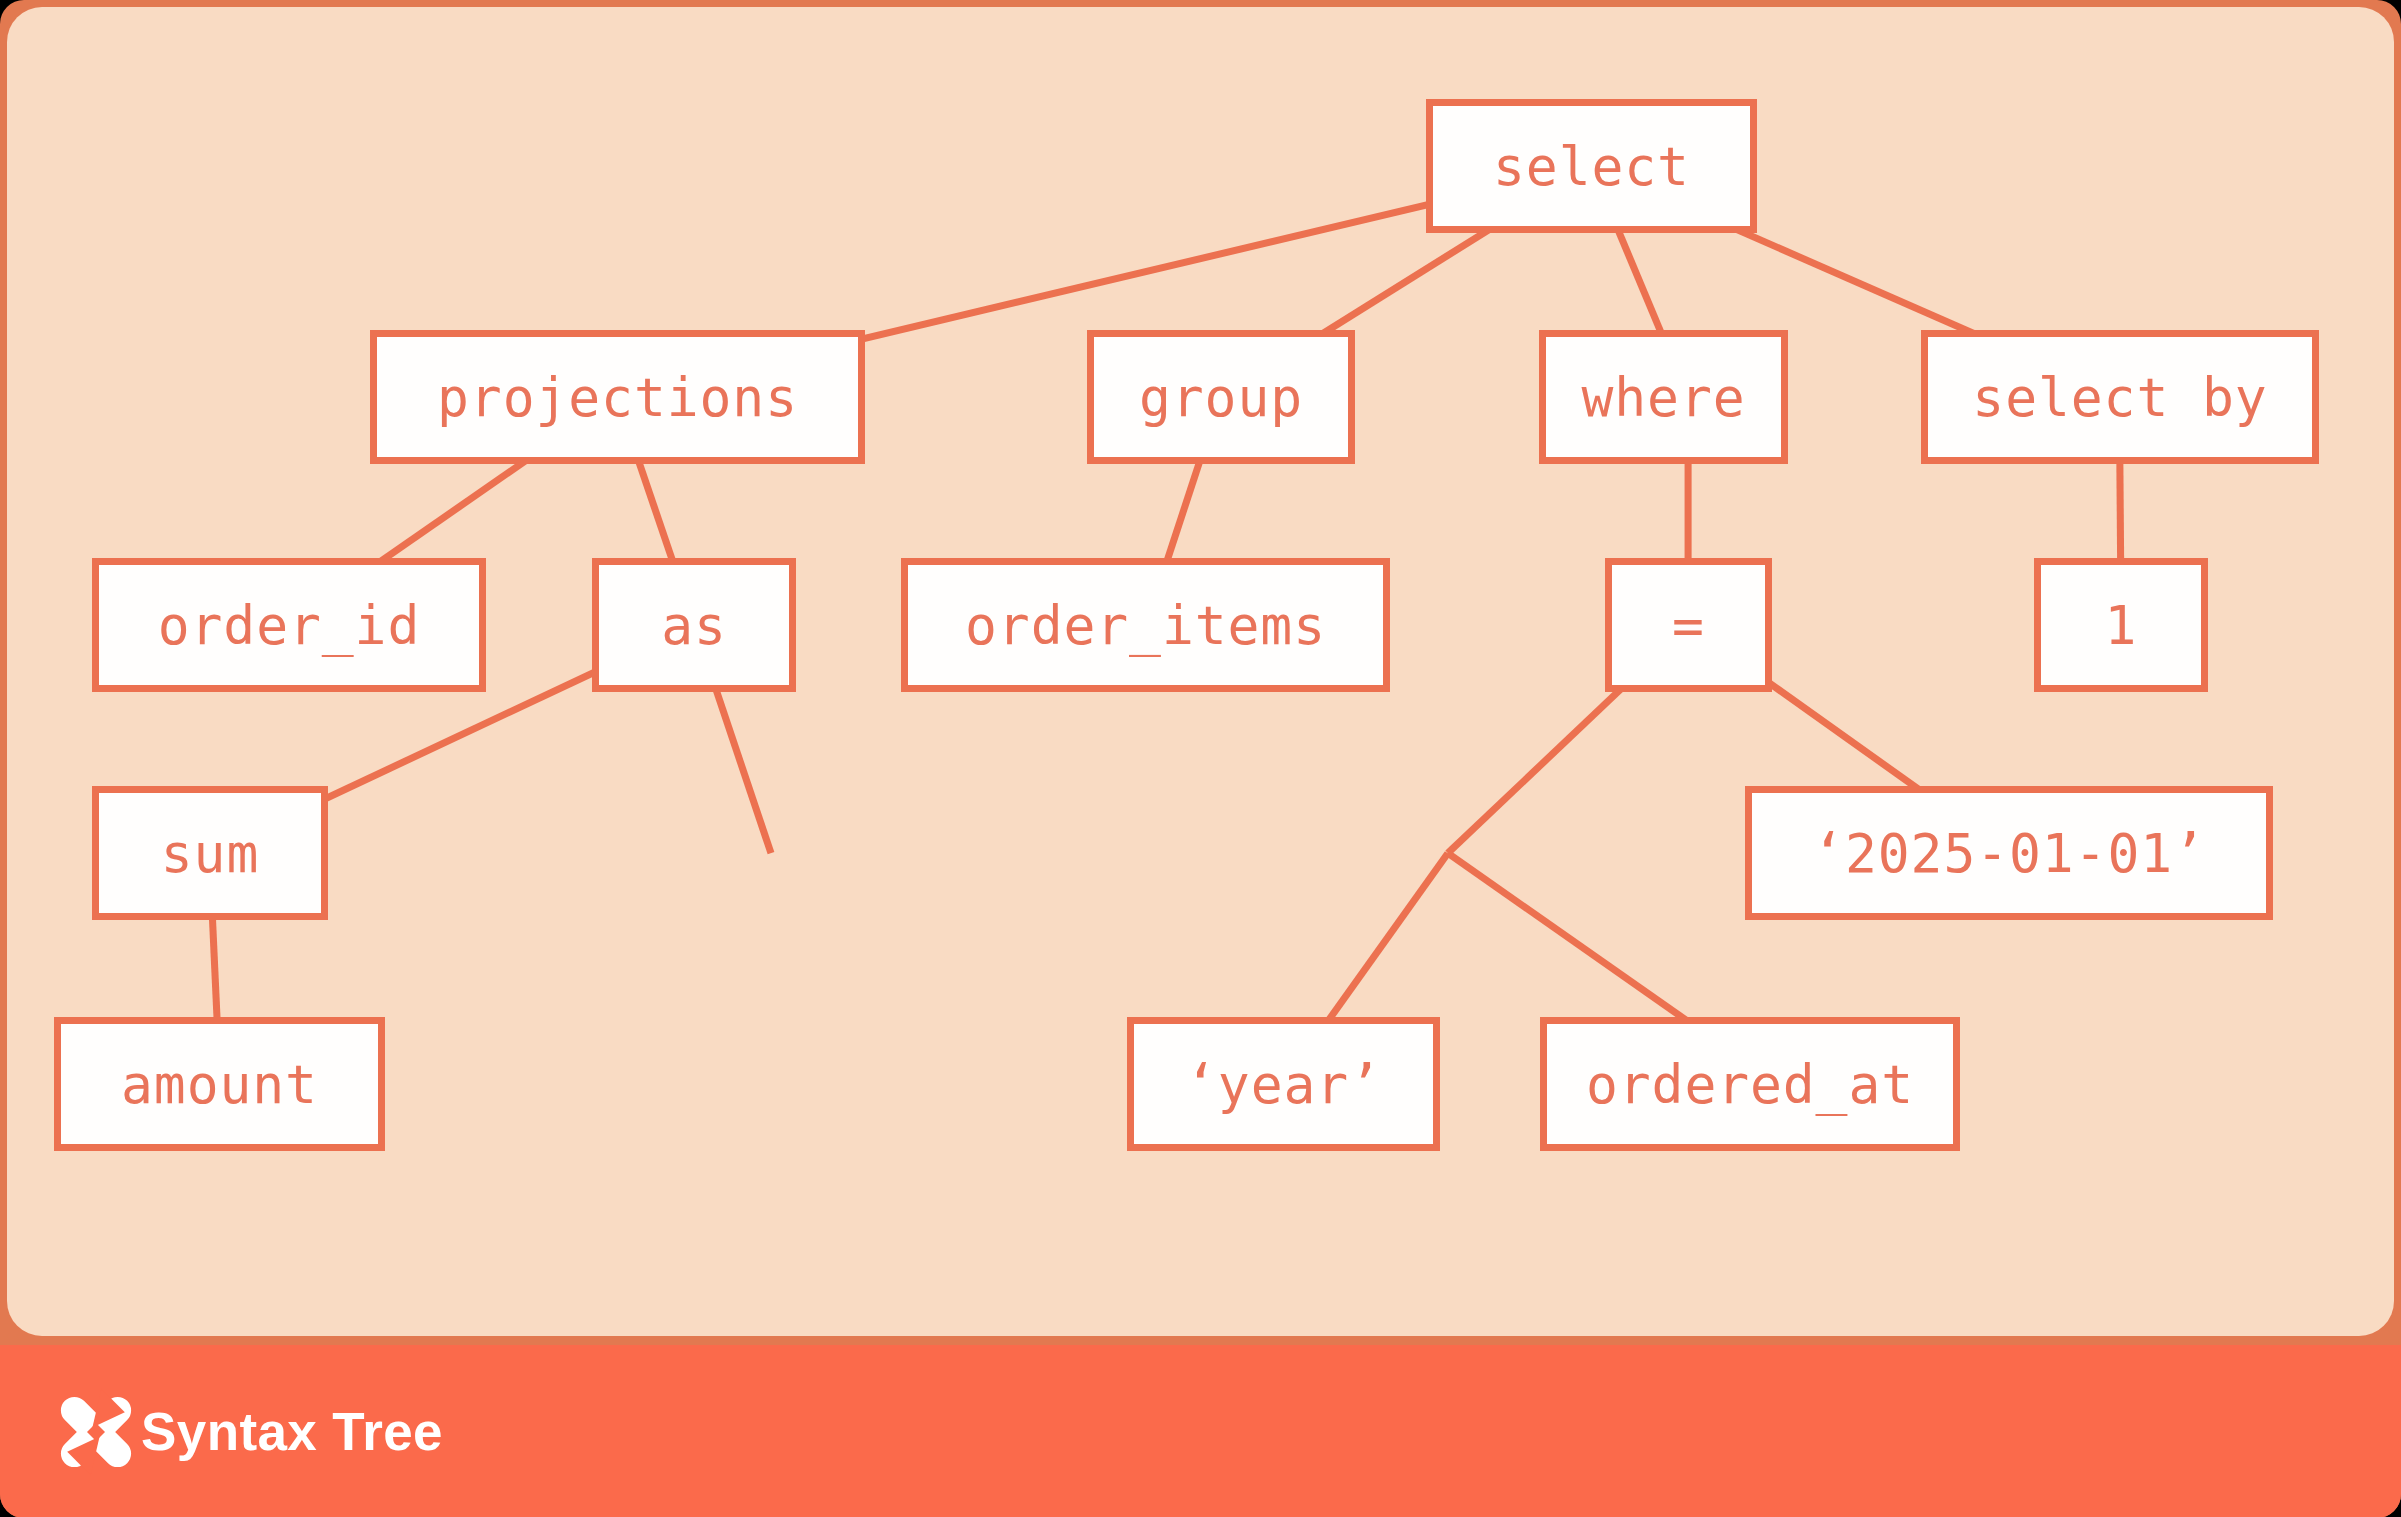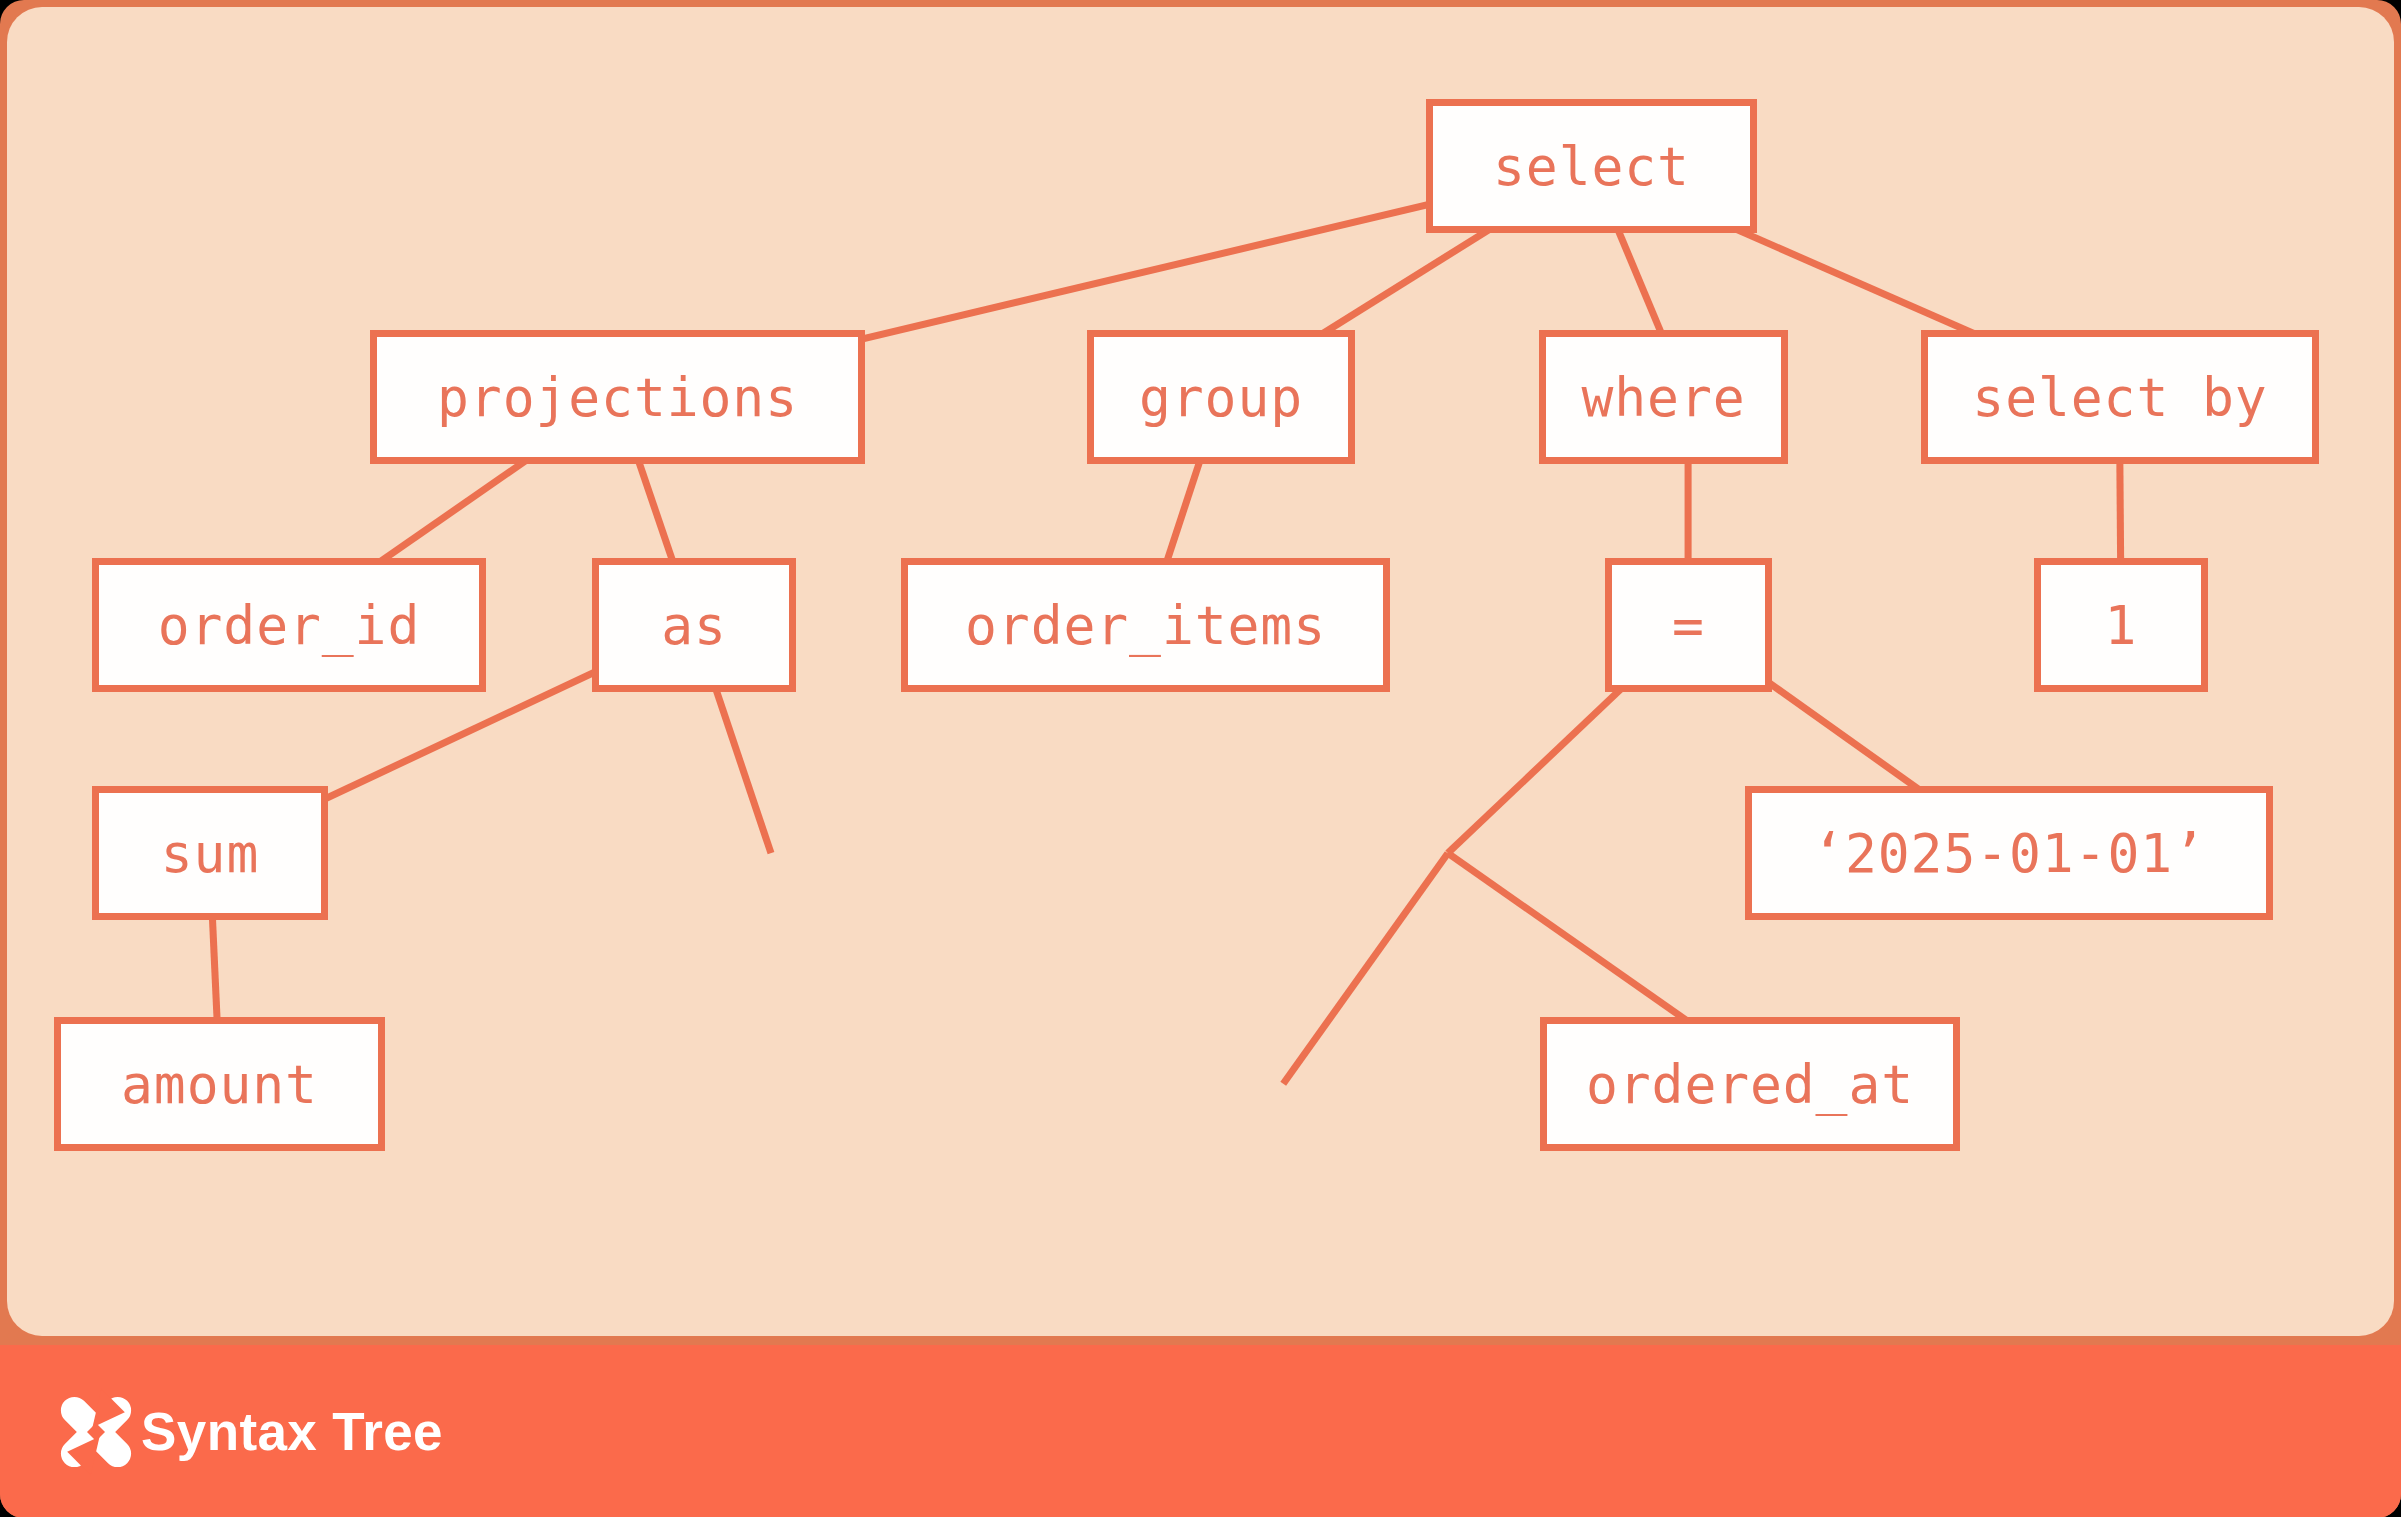--- a/index.html
+++ b/index.html
@@ -110,20 +110,21 @@
   <div class="node" style="left:92px;  top:558px;  width:394px">order_id</div>
   <div class="node" style="left:592px;  top:558px;  width:204px">as</div>
   <div class="node" style="left:901px; top:558px;  width:489px">order_items</div>
   <div class="node" style="left:1605px; top:558px;  width:167px">=</div>
   <div class="node" style="left:2034px; top:558px;  width:174px">1</div>
 
   <div class="node" style="left:92px;  top:786px;  width:236px">sum</div>
   <div class="node" style="left:1745px; top:786px;  width:528px">‘2025-01-01’</div>
 
   <div class="node" style="left:54px;   top:1017px; width:331px">amount</div>
+  <div class="node" style="left:1127px; top:1017px; width:313px">‘year’</div>
   <div class="node" style="left:1540px; top:1017px; width:420px">ordered_at</div>
 
   <div class="footer-bar">
     <svg class="brand-logo" viewBox="0 0 100 100" xmlns="http://www.w3.org/2000/svg">
       <line x1="26" y1="26" x2="74" y2="74" stroke="#FFFFFF" stroke-width="30" stroke-linecap="round"></line>
       <line x1="74" y1="26" x2="26" y2="74" stroke="#FFFFFF" stroke-width="30" stroke-linecap="round"></line>
       <polygon points="56,2 82,28 46,45" fill="#FB6A4B"></polygon>
       <polygon points="44,98 18,72 54,55" fill="#FB6A4B"></polygon>
       <path d="M50 40 L60 50 L50 60 L40 50 Z" fill="#FB6A4B"></path>
     </svg>

